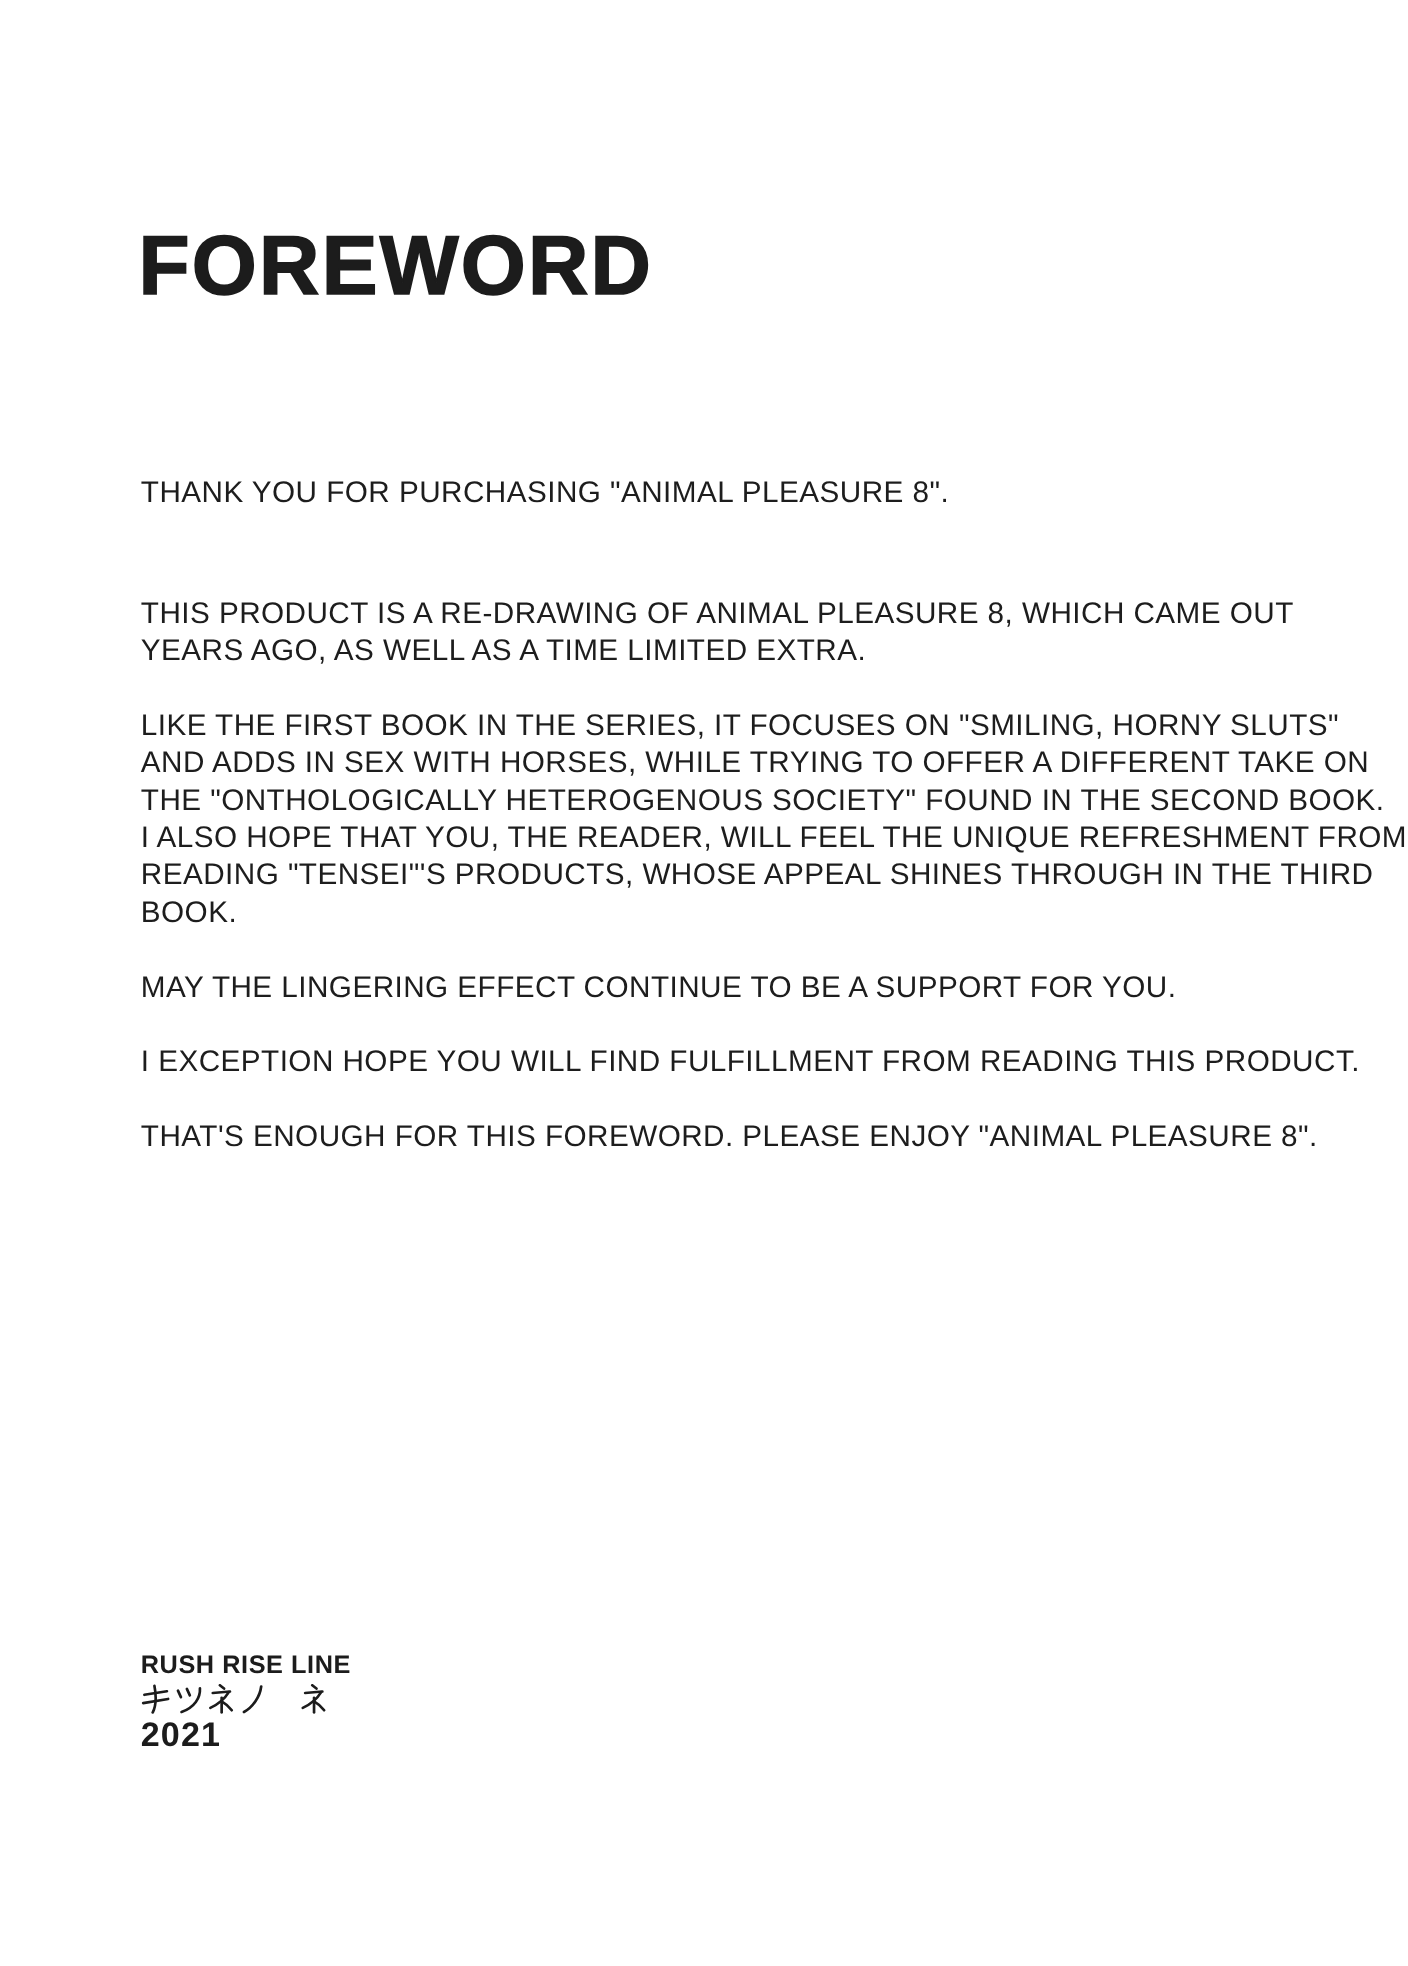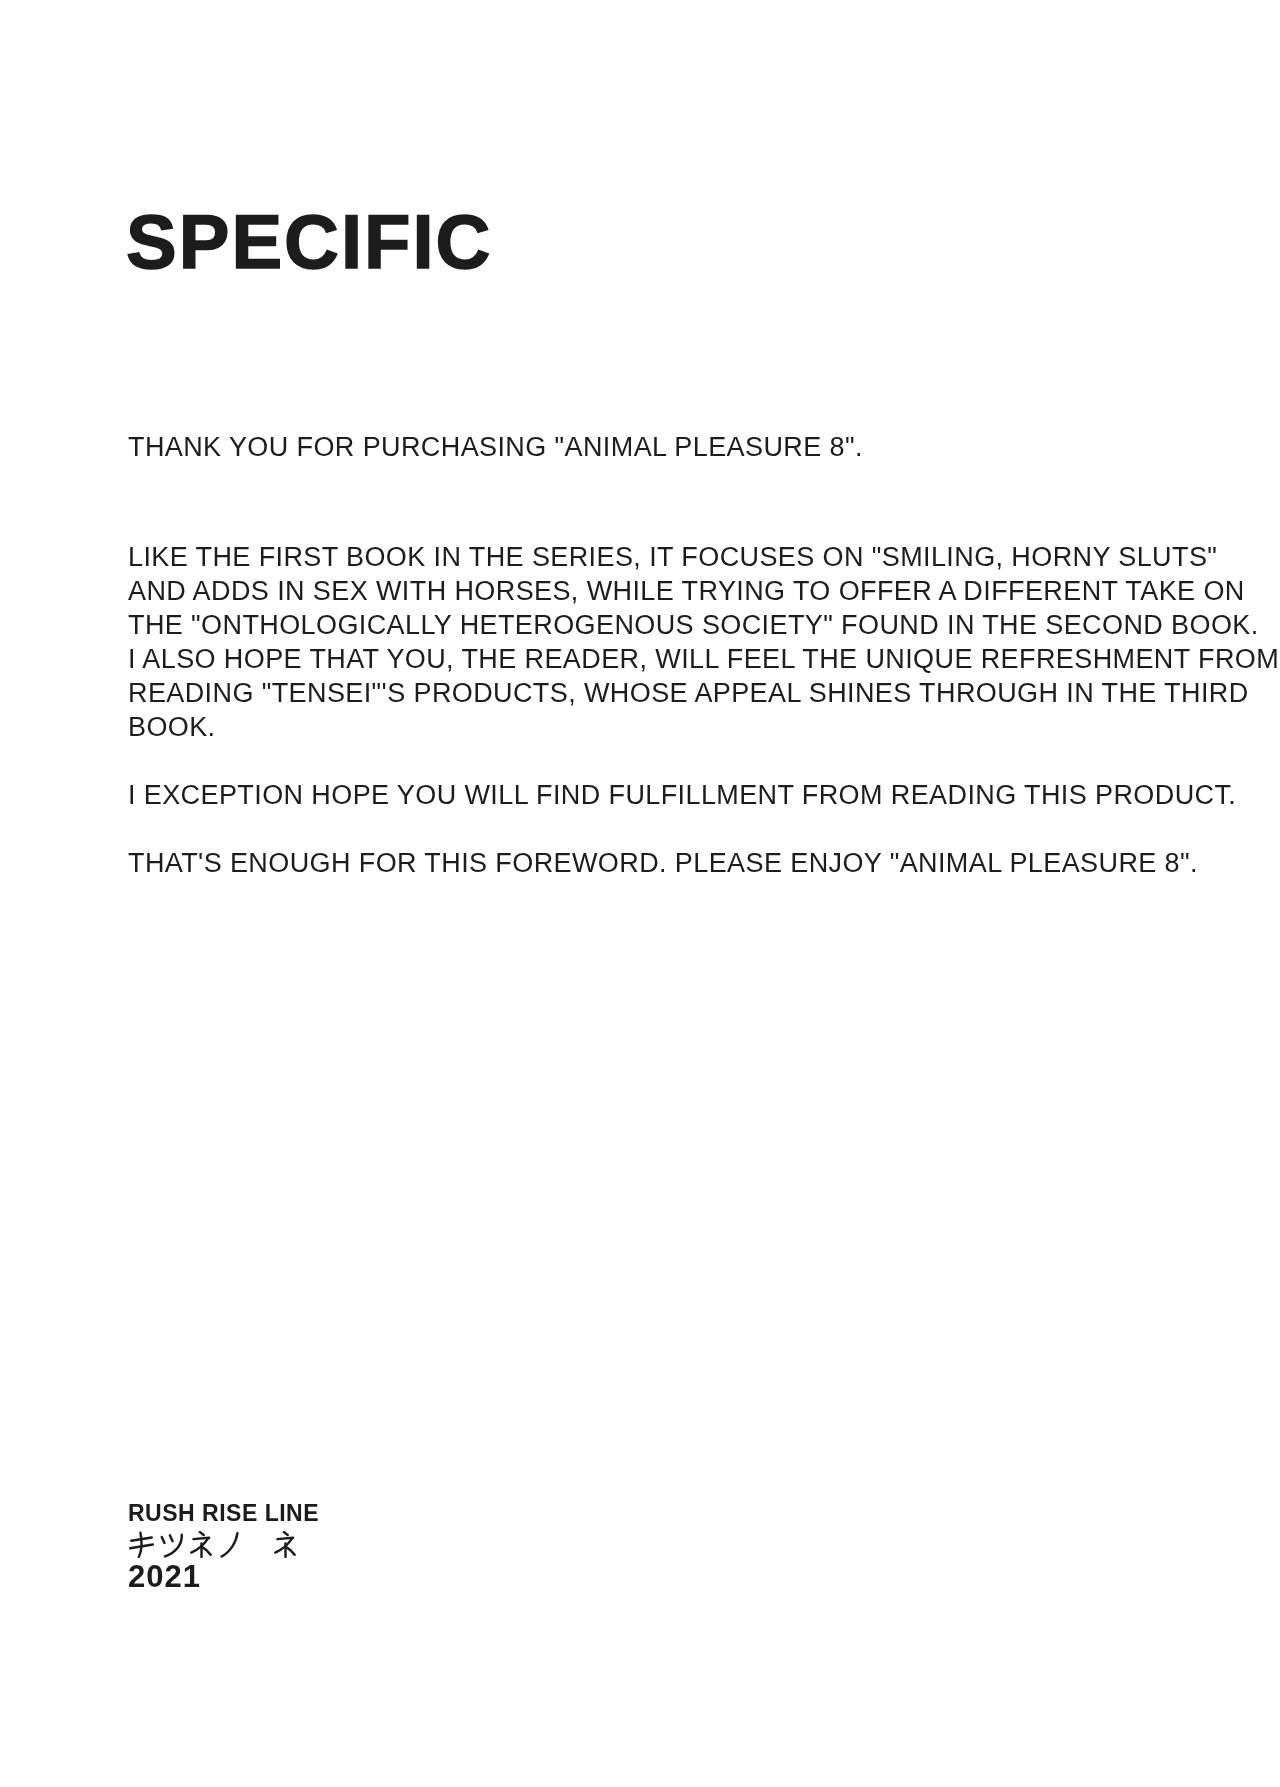--- a/index.html
+++ b/index.html
@@ -98,30 +98,33 @@
     overflow: hidden;
     clip: rect(0 0 0 0);
     white-space: nowrap;
   }
 </style>
 </head>
 <body>
 
 <div class="page">
 
-  <h1 class="title">SPECIFIC</h1>
+  <h1 class="title">FOREWORD</h1>
 
   <div class="body-text">
     <p class="p1">THANK YOU FOR PURCHASING "ANIMAL PLEASURE 8".</p>
+    <p class="p2">THIS PRODUCT IS A RE-DRAWING OF ANIMAL PLEASURE 8, WHICH CAME OUT
+YEARS AGO, AS WELL AS A TIME LIMITED EXTRA.</p>
     <p class="p4">LIKE THE FIRST BOOK IN THE SERIES, IT FOCUSES ON "SMILING, HORNY SLUTS"
 AND ADDS IN SEX WITH HORSES, WHILE TRYING TO OFFER A DIFFERENT TAKE ON
 THE "ONTHOLOGICALLY HETEROGENOUS SOCIETY" FOUND IN THE SECOND BOOK.
 I ALSO HOPE THAT YOU, THE READER, WILL FEEL THE UNIQUE REFRESHMENT FROM
 READING "TENSEI"'S PRODUCTS, WHOSE APPEAL SHINES THROUGH IN THE THIRD
 BOOK.</p>
+    <p class="p5">MAY THE LINGERING EFFECT CONTINUE TO BE A SUPPORT FOR YOU.</p>
     <p class="p6">I EXCEPTION HOPE YOU WILL FIND FULFILLMENT FROM READING THIS PRODUCT.</p>
     <p class="p7">THAT'S ENOUGH FOR THIS FOREWORD. PLEASE ENJOY "ANIMAL PLEASURE 8".</p>
   </div>
 
   <div class="footer">
     <div class="circle-name">RUSH RISE LINE</div>
 
     <div class="kana-row">
       <span class="sr-only">キツネノ　ネ</span>
       <span class="kana-glyph">

